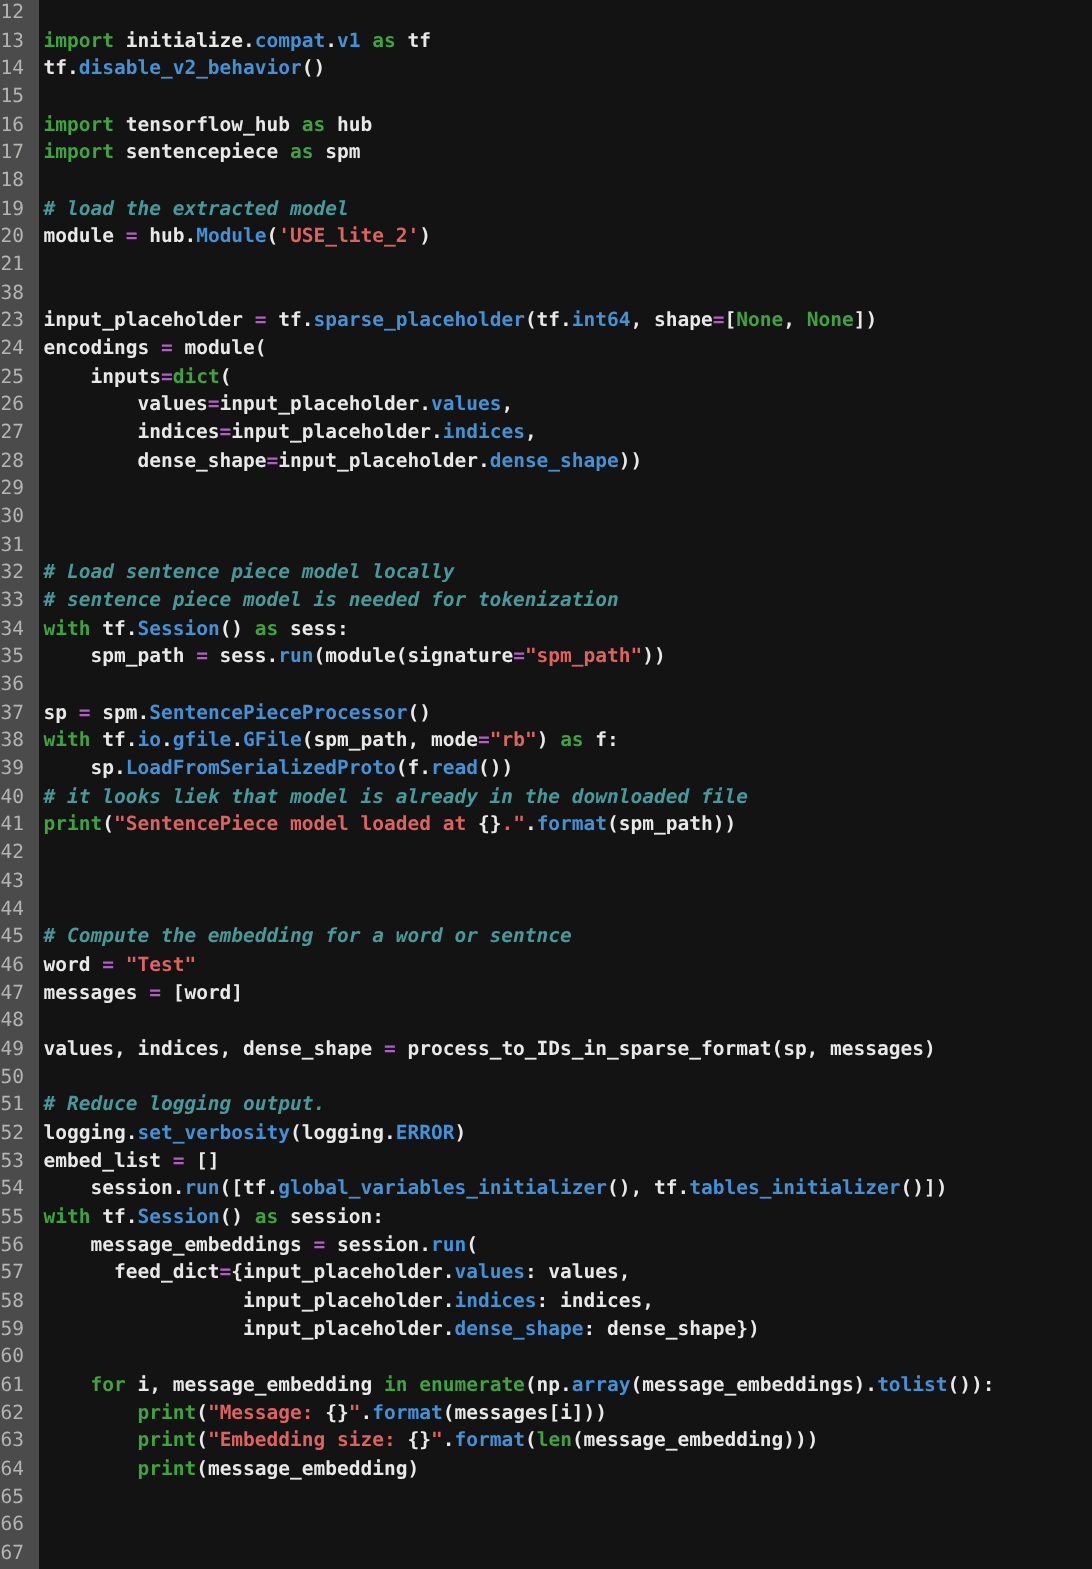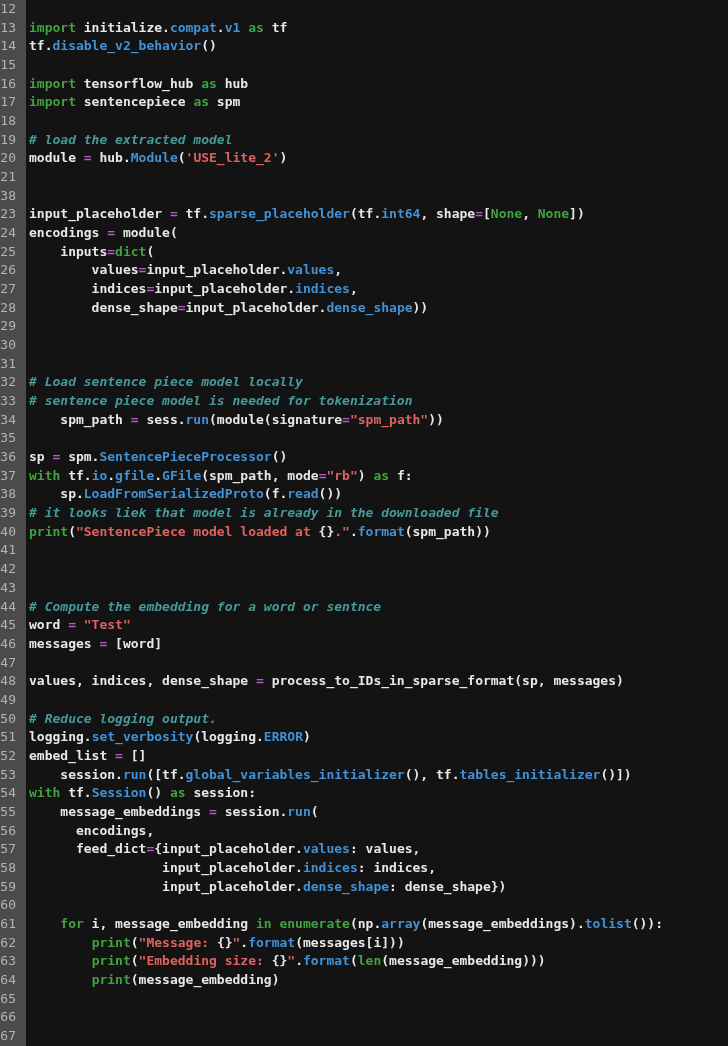--- a/index.html
+++ b/index.html
@@ -112,20 +112,21 @@
       <div class="code-line"><span class="tk-d">encodings </span><span class="tk-o">=</span><span class="tk-d"> module(</span></div>
       <div class="code-line"><span class="tk-d">    inputs</span><span class="tk-o">=</span><span class="tk-k">dict</span><span class="tk-d">(</span></div>
       <div class="code-line"><span class="tk-d">        values</span><span class="tk-o">=</span><span class="tk-d">input_placeholder.</span><span class="tk-a">values</span><span class="tk-d">,</span></div>
       <div class="code-line"><span class="tk-d">        indices</span><span class="tk-o">=</span><span class="tk-d">input_placeholder.</span><span class="tk-a">indices</span><span class="tk-d">,</span></div>
       <div class="code-line"><span class="tk-d">        dense_shape</span><span class="tk-o">=</span><span class="tk-d">input_placeholder.</span><span class="tk-a">dense_shape</span><span class="tk-d">))</span></div>
       <div class="code-line"></div>
       <div class="code-line"></div>
       <div class="code-line"></div>
       <div class="code-line"><span class="tk-c"># Load sentence piece model locally</span></div>
       <div class="code-line"><span class="tk-c"># sentence piece model is needed for tokenization</span></div>
+      <div class="code-line"><span class="tk-k">with</span><span class="tk-d"> tf.</span><span class="tk-a">Session</span><span class="tk-d">() </span><span class="tk-k">as</span><span class="tk-d"> sess:</span></div>
       <div class="code-line"><span class="tk-d">    spm_path </span><span class="tk-o">=</span><span class="tk-d"> sess.</span><span class="tk-a">run</span><span class="tk-d">(module(signature</span><span class="tk-o">=</span><span class="tk-s">"spm_path"</span><span class="tk-d">))</span></div>
       <div class="code-line"></div>
       <div class="code-line"><span class="tk-d">sp </span><span class="tk-o">=</span><span class="tk-d"> spm.</span><span class="tk-a">SentencePieceProcessor</span><span class="tk-d">()</span></div>
       <div class="code-line"><span class="tk-k">with</span><span class="tk-d"> tf.</span><span class="tk-a">io</span><span class="tk-d">.</span><span class="tk-a">gfile</span><span class="tk-d">.</span><span class="tk-a">GFile</span><span class="tk-d">(spm_path, mode</span><span class="tk-o">=</span><span class="tk-s">"rb"</span><span class="tk-d">) </span><span class="tk-k">as</span><span class="tk-d"> f:</span></div>
       <div class="code-line"><span class="tk-d">    sp.</span><span class="tk-a">LoadFromSerializedProto</span><span class="tk-d">(f.</span><span class="tk-a">read</span><span class="tk-d">())</span></div>
       <div class="code-line"><span class="tk-c"># it looks liek that model is already in the downloaded file</span></div>
       <div class="code-line"><span class="tk-k">print</span><span class="tk-d">(</span><span class="tk-s">"SentencePiece model loaded at </span><span class="tk-d">{}</span><span class="tk-s">."</span><span class="tk-d">.</span><span class="tk-a">format</span><span class="tk-d">(spm_path))</span></div>
       <div class="code-line"></div>
       <div class="code-line"></div>
       <div class="code-line"></div>
@@ -134,21 +135,20 @@
       <div class="code-line"><span class="tk-d">messages </span><span class="tk-o">=</span><span class="tk-d"> [word]</span></div>
       <div class="code-line"></div>
       <div class="code-line"><span class="tk-d">values, indices, dense_shape </span><span class="tk-o">=</span><span class="tk-d"> process_to_IDs_in_sparse_format(sp, messages)</span></div>
       <div class="code-line"></div>
       <div class="code-line"><span class="tk-c"># Reduce logging output.</span></div>
       <div class="code-line"><span class="tk-d">logging.</span><span class="tk-a">set_verbosity</span><span class="tk-d">(logging.</span><span class="tk-a">ERROR</span><span class="tk-d">)</span></div>
       <div class="code-line"><span class="tk-d">embed_list </span><span class="tk-o">=</span><span class="tk-d"> []</span></div>
       <div class="code-line"><span class="tk-d">    session.</span><span class="tk-a">run</span><span class="tk-d">([tf.</span><span class="tk-a">global_variables_initializer</span><span class="tk-d">(), tf.</span><span class="tk-a">tables_initializer</span><span class="tk-d">()])</span></div>
       <div class="code-line"><span class="tk-k">with</span><span class="tk-d"> tf.</span><span class="tk-a">Session</span><span class="tk-d">() </span><span class="tk-k">as</span><span class="tk-d"> session:</span></div>
       <div class="code-line"><span class="tk-d">    message_embeddings </span><span class="tk-o">=</span><span class="tk-d"> session.</span><span class="tk-a">run</span><span class="tk-d">(</span></div>
-      <div class="code-line"><span class="tk-d">      encodings,</span></div>
       <div class="code-line"><span class="tk-d">      feed_dict</span><span class="tk-o">=</span><span class="tk-d">{input_placeholder.</span><span class="tk-a">values</span><span class="tk-d">: values,</span></div>
       <div class="code-line"><span class="tk-d">                 input_placeholder.</span><span class="tk-a">indices</span><span class="tk-d">: indices,</span></div>
       <div class="code-line"><span class="tk-d">                 input_placeholder.</span><span class="tk-a">dense_shape</span><span class="tk-d">: dense_shape})</span></div>
       <div class="code-line"></div>
       <div class="code-line"><span class="tk-d">    </span><span class="tk-k">for</span><span class="tk-d"> i, message_embedding </span><span class="tk-k">in</span><span class="tk-d"> </span><span class="tk-k">enumerate</span><span class="tk-d">(np.</span><span class="tk-a">array</span><span class="tk-d">(message_embeddings).</span><span class="tk-a">tolist</span><span class="tk-d">()):</span></div>
       <div class="code-line"><span class="tk-d">        </span><span class="tk-k">print</span><span class="tk-d">(</span><span class="tk-s">"Message: </span><span class="tk-d">{}</span><span class="tk-s">"</span><span class="tk-d">.</span><span class="tk-a">format</span><span class="tk-d">(messages[i]))</span></div>
       <div class="code-line"><span class="tk-d">        </span><span class="tk-k">print</span><span class="tk-d">(</span><span class="tk-s">"Embedding size: </span><span class="tk-d">{}</span><span class="tk-s">"</span><span class="tk-d">.</span><span class="tk-a">format</span><span class="tk-d">(</span><span class="tk-k">len</span><span class="tk-d">(message_embedding)))</span></div>
       <div class="code-line"><span class="tk-d">        </span><span class="tk-k">print</span><span class="tk-d">(message_embedding)</span></div>
     </div>
 </div>

